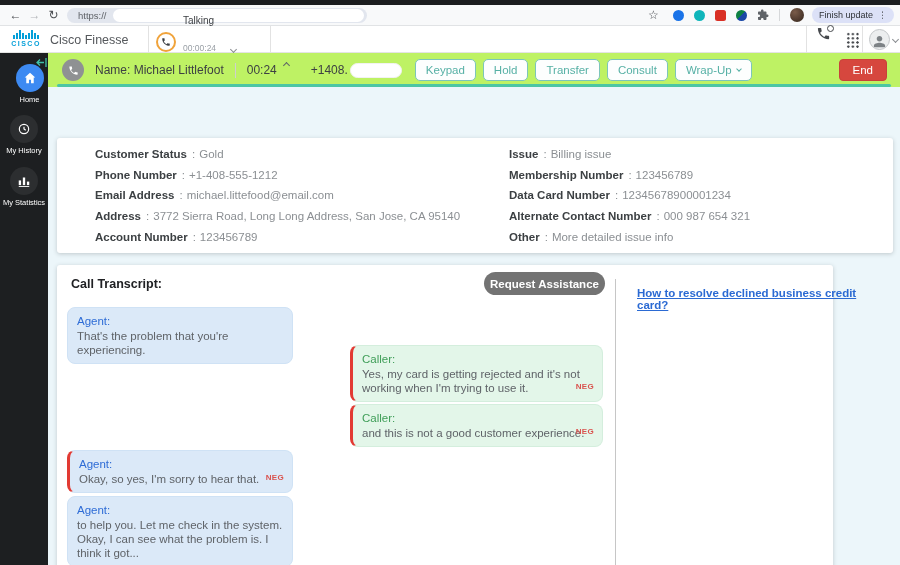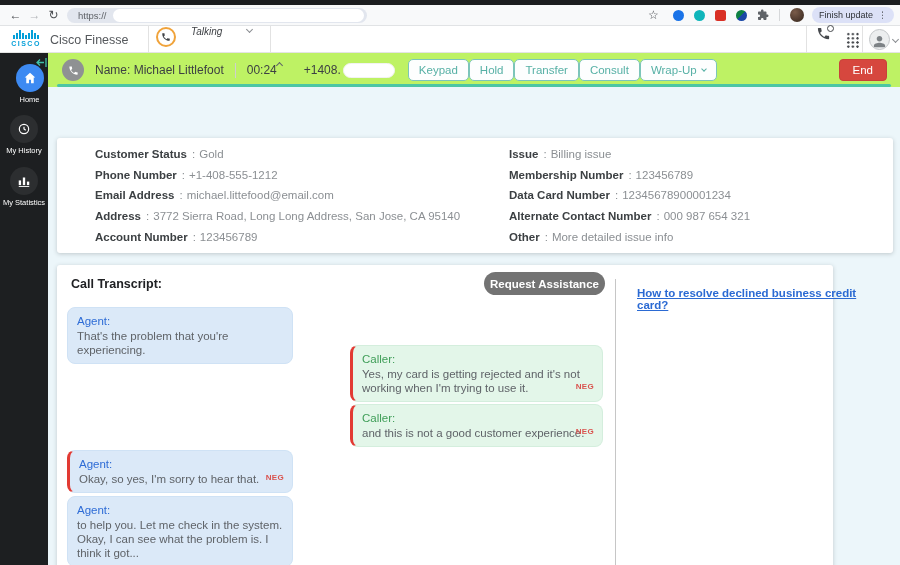--- a/index.html
+++ b/index.html
@@ -31,21 +31,21 @@
   .fheader { position:absolute; left:0; top:26px; width:900px; height:27px; background:#fff; border-bottom:1px solid #e4e4e4; }
   .cisco-logo { position:absolute; left:10px; top:4px; width:32px; }
   .logo-bars { display:flex; align-items:flex-end; justify-content:center; gap:1px; height:9px; }
   .logo-bars i { width:2px; background:#049fd9; display:block; }
   .logo-bars i:nth-child(1), .logo-bars i:nth-child(5), .logo-bars i:nth-child(9) { height:4px; }
   .logo-bars i:nth-child(2), .logo-bars i:nth-child(4), .logo-bars i:nth-child(6), .logo-bars i:nth-child(8) { height:6px; }
   .logo-bars i:nth-child(3), .logo-bars i:nth-child(7) { height:9px; }
   .logo-text { font-size:7px; font-weight:bold; color:#049fd9; letter-spacing:1.5px; text-align:center; text-transform:uppercase; margin-top:1px; }
   .app-title { position:absolute; left:50px; top:7px; font-size:12.5px; color:#55585c; }
   .vdiv { position:absolute; top:0; width:1px; height:27px; background:#e2e2e2; }
-  .agent-state { position:absolute; left:156px; top:1px; width:110px; height:25px; display:flex; align-items:flex-start; gap:15px; cursor:pointer;font-style:italic; }
+  .agent-state { position:absolute; left:156px; top:1px; width:110px; height:25px; display:flex; align-items:flex-end; gap:7px; cursor:pointer; }
   .state-circle { width:20px; height:20px; border:2px solid #f0a33b; border-radius:50%; display:flex; align-items:center; justify-content:center; flex:0 0 auto; }
   .state-circle svg { width:10px; height:10px; fill:#3f4246; }
   .state-texts { display:flex; flex-direction:column; line-height:1; }
   .state-label { font-size:10px; color:#3c3f43; }
   .state-timer { font-size:8.5px; color:#9aa0a6; margin-top:18px; }
   .chev { display:inline-block; width:5px; height:5px; border-right:1.3px solid #8a8d91; border-bottom:1.3px solid #8a8d91; transform:rotate(45deg); }
   .chev.up { transform:rotate(-135deg); border-color:#5f6368; }
   .agent-state .chev { margin-left:8px; }
   .phone-set { left:816px; width:17px; height:17px; position:absolute; }
   .phone-set svg { width:15px; height:15px; fill:#46494d; }
@@ -67,24 +67,24 @@
   .nav-circle svg { width:14px; height:14px; }
   .nav-label { font-size:7.5px; color:#ffffff; margin-top:3px; white-space:nowrap; }
 
   
   .callbar { position:absolute; left:48px; top:53px; width:852px; height:34px; background:#bef264; display:flex; align-items:center; padding-left:14px; }
   .mint-line { position:absolute; left:9px; right:9px; bottom:0; height:3px; border-radius:2px; background:#4cc6a4; }
   .call-phone-circle { width:22px; height:22px; border-radius:50%; background:#8f9193; display:flex; align-items:center; justify-content:center; flex:0 0 auto; }
   .call-phone-circle svg { width:11px; height:11px; fill:#fff; }
   .call-name { margin-left:11px; font-size:12px; color:#3d4043; white-space:nowrap; }
   .cb-div { width:1px; height:15px; background:#cfcfcf; margin:0 11px; }
-  .call-timer { font-size:12px; color:#3d4043; display:flex; align-items:flex-start; }
+  .call-timer { font-size:12px; color:#3d4043; display:flex; align-items:flex-start; gap:7px; }
   .call-number { margin-left:22px; font-size:12px; color:#3d4043; display:flex; align-items:center; }
   .num-redact { width:52px; height:15px; background:#fff; border:1px solid #f2f2f2; border-radius:8px; margin-left:2px; }
-  .cbtn { margin-left:0; height:22px; padding:0 10px; border:1px solid #7cc5ba; border-radius:5px; background:#fdfefe; color:#56b0a5; font-size:11.5px; display:flex; align-items:center; gap:5px; cursor:pointer; font-family:inherit; }
+  .cbtn { margin-left:7px; height:22px; padding:0 10px; border:1px solid #7cc5ba; border-radius:5px; background:#fdfefe; color:#56b0a5; font-size:11.5px; display:flex; align-items:center; gap:5px; cursor:pointer; font-family:inherit; }
   .cbtn.first { margin-left:13px; }
   .cbtn .chev { border-color:#56b0a5; width:4px; height:4px; margin-top:-2px; }
   .end-btn { margin-left:auto; margin-right:13px; height:22px; padding:0 13px; background:#d6473e; border:1px solid #c8423a; border-radius:4px; color:#fff; font-size:11.5px; display:flex; align-items:center; cursor:pointer; font-family:inherit; }
 
   
   .card { position:absolute; background:#fff; border-radius:3px; box-shadow:0 1px 4px rgba(60,64,67,.25);margin-top:48px; }
   .customer-card { left:57px; top:90px; width:836px; height:115px; }
   .cust-col { position:absolute; top:6px; bottom:6px; display:flex; flex-direction:column; justify-content:space-around; }
   .col-left { left:38px; width:400px; }
   .col-right { left:452px; width:375px; }

